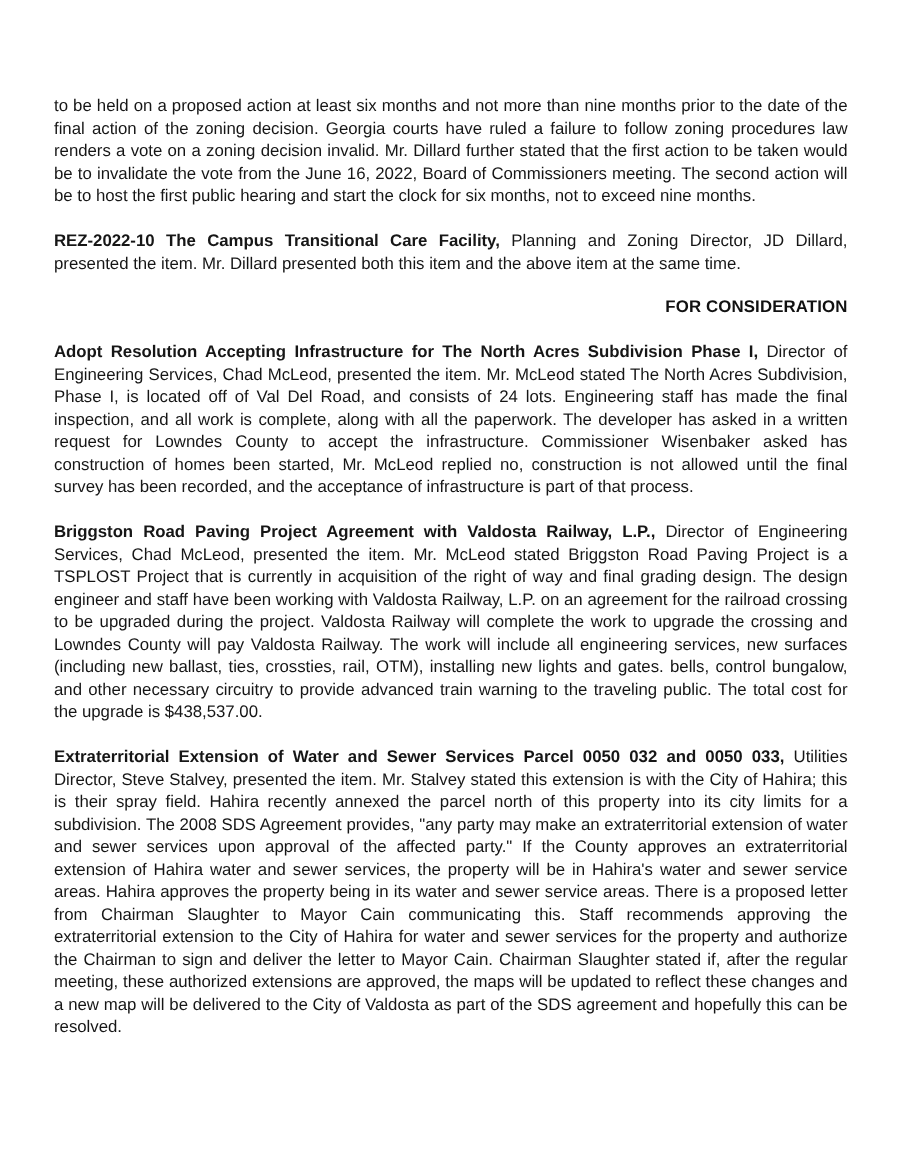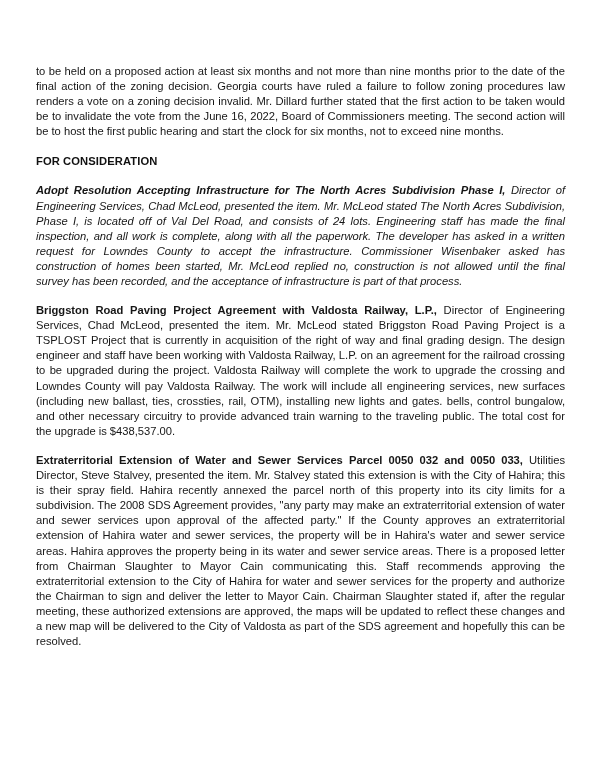--- a/index.html
+++ b/index.html
@@ -40,38 +40,38 @@
     margin-top: 14.5px;
   }
   .lead {
     font-weight: bold;
   }
   h2.section-head {
     margin: 14.6px 0 0 0;
     font-size: 11.2px;
     line-height: 15.05px;
     font-weight: bold;
-    text-align: left;
+    text-align: right;
     letter-spacing: 0.1px;
     color: #111111;
   }
   h2.section-head + p.para {
     margin-top: 14.6px;
-    font-style: italic;
   }
   .para:last-child { margin-bottom: 0; }
 </style>
 </head>
 <body>
 
 <div class="page">
   <div class="doc-body">
 
     <p class="para"><span>to be held on a proposed action at least six months and not more than nine months prior to the date of the final action of the zoning decision. Georgia courts have ruled a failure to follow zoning procedures law renders a vote on a zoning decision invalid. Mr. Dillard further stated that the first action to be taken would be to invalidate the vote from the June 16, 2022, Board of Commissioners meeting. The second action will be to host the first public hearing and start the clock for six months, not to exceed nine months.</span></p>
 
+    <p class="para"><span class="lead">REZ-2022-10 The Campus Transitional Care Facility,</span><span> Planning and Zoning Director, JD Dillard, presented the item. Mr. Dillard presented both this item and the above item at the same time.</span></p>
 
     <h2 class="section-head">FOR CONSIDERATION</h2>
 
     <p class="para"><span class="lead">Adopt Resolution Accepting Infrastructure for The North Acres Subdivision Phase I,</span><span> Director of Engineering Services, Chad McLeod, presented the item. Mr. McLeod stated The North Acres Subdivision, Phase I, is located off of Val Del Road, and consists of 24 lots. Engineering staff has made the final inspection, and all work is complete, along with all the paperwork. The developer has asked in a written request for Lowndes County to accept the infrastructure. Commissioner Wisenbaker asked has construction of homes been started, Mr. McLeod replied no, construction is not allowed until the final survey has been recorded, and the acceptance of infrastructure is part of that process.</span></p>
 
     <p class="para"><span class="lead">Briggston Road Paving Project Agreement with Valdosta Railway, L.P.,</span><span> Director of Engineering Services, Chad McLeod, presented the item. Mr. McLeod stated Briggston Road Paving Project is a TSPLOST Project that is currently in acquisition of the right of way and final grading design. The design engineer and staff have been working with Valdosta Railway, L.P. on an agreement for the railroad crossing to be upgraded during the project. Valdosta Railway will complete the work to upgrade the crossing and Lowndes County will pay Valdosta Railway. The work will include all engineering services, new surfaces (including new ballast, ties, crossties, rail, OTM), installing new lights and gates. bells, control bungalow, and other  necessary  circuitry  to  provide  advanced train warning to the traveling public. The total cost for the upgrade is $438,537.00.</span></p>
 
     <p class="para"><span class="lead">Extraterritorial Extension of Water and Sewer Services Parcel 0050 032 and 0050 033,</span><span> Utilities Director, Steve Stalvey, presented the item. Mr. Stalvey stated this extension is with the City of Hahira; this is their spray field. Hahira recently annexed the parcel north of this property into its city limits for a subdivision. The 2008 SDS Agreement provides, "any party may make an extraterritorial extension of water and sewer services upon approval of the affected party." If the County approves an extraterritorial extension of Hahira water and sewer services, the property will be in Hahira's water and sewer service areas. Hahira approves the property being in its water and sewer service areas. There is a proposed letter from Chairman Slaughter to Mayor Cain communicating this. Staff recommends approving the extraterritorial extension to the City of Hahira for water and sewer services for the property and authorize the Chairman to sign and deliver the letter to Mayor Cain. Chairman Slaughter stated if, after the regular meeting, these authorized extensions are approved, the maps will be updated to reflect these changes and a new map will be delivered to the City of Valdosta as part of the SDS agreement and hopefully this can be resolved.</span></p>
 
 

